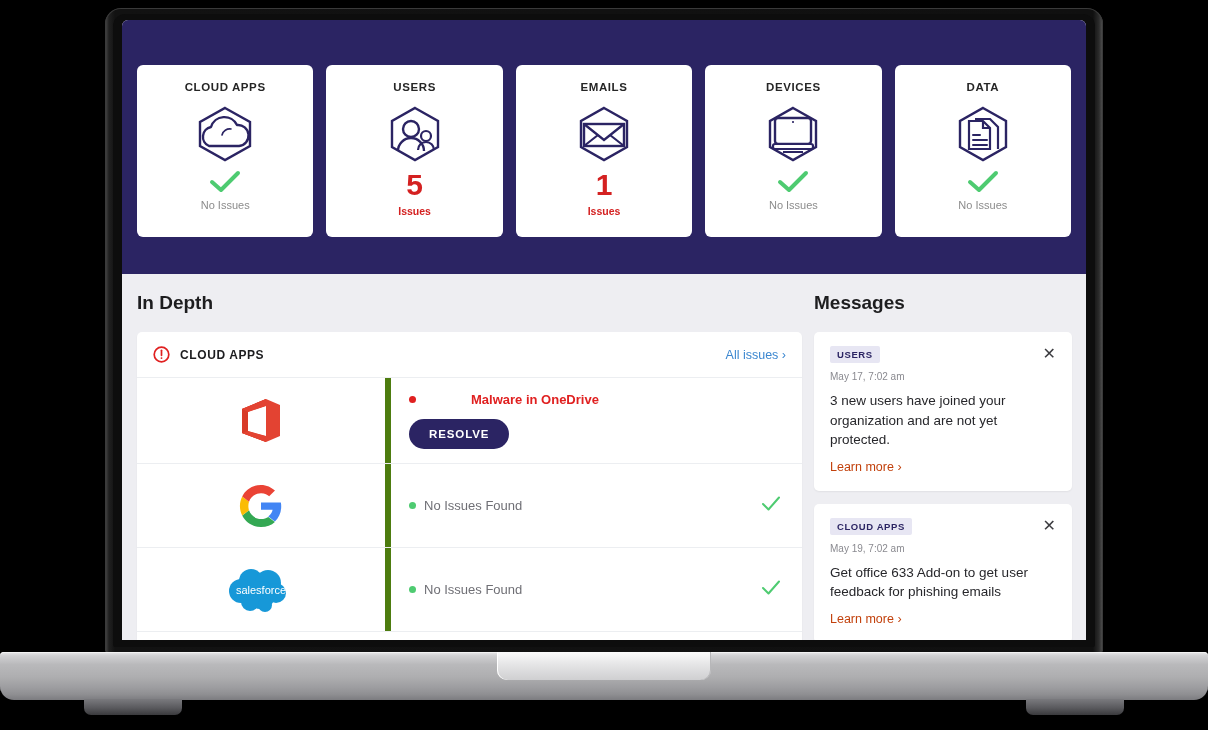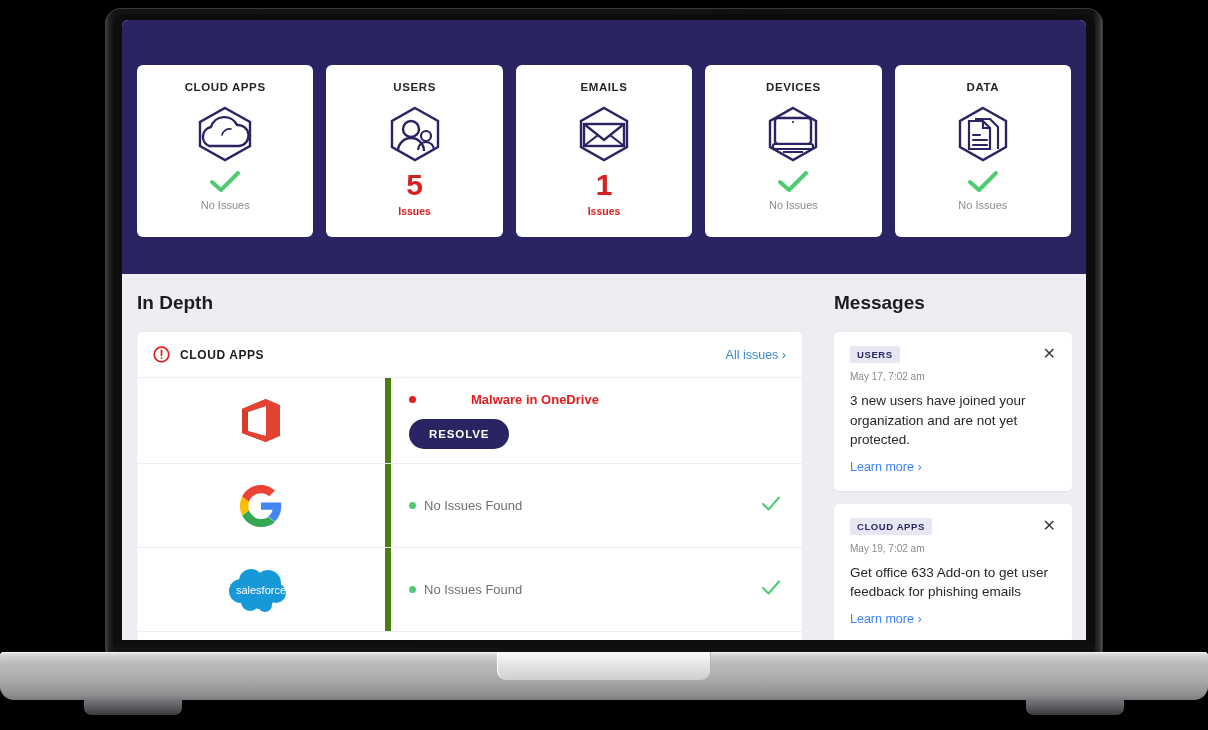--- a/index.html
+++ b/index.html
@@ -137,21 +137,20 @@
     font-weight: bold;
     font-size: 10.5px;
   }
 
   
   .body-area {
     background: #eeeef2;
     min-height: 360px;
     display: flex;
     padding: 18px 0 0 0;
-    gap: 20px;
   }
   .col-left {
     width: 680px;
     padding: 0 0 0 15px;
     box-sizing: border-box;
   }
   .col-right {
     flex: 1;
     padding: 0 14px 0 12px;
     box-sizing: border-box;
@@ -292,21 +291,21 @@
   .msg-body {
     font-size: 13.5px;
     color: #27272b;
     line-height: 1.45;
     margin-top: 9px;
   }
   .msg-link {
     display: inline-block;
     margin-top: 10px;
     font-size: 12.5px;
-    color: #3b82f6;
+    color: #c2410c;
     text-decoration: none;
     cursor: pointer;
   }
   .sf-text {
     font-size: 11px;
     fill: #ffffff;
     font-family: "Liberation Sans", sans-serif;
   }
 </style>
 </head>

